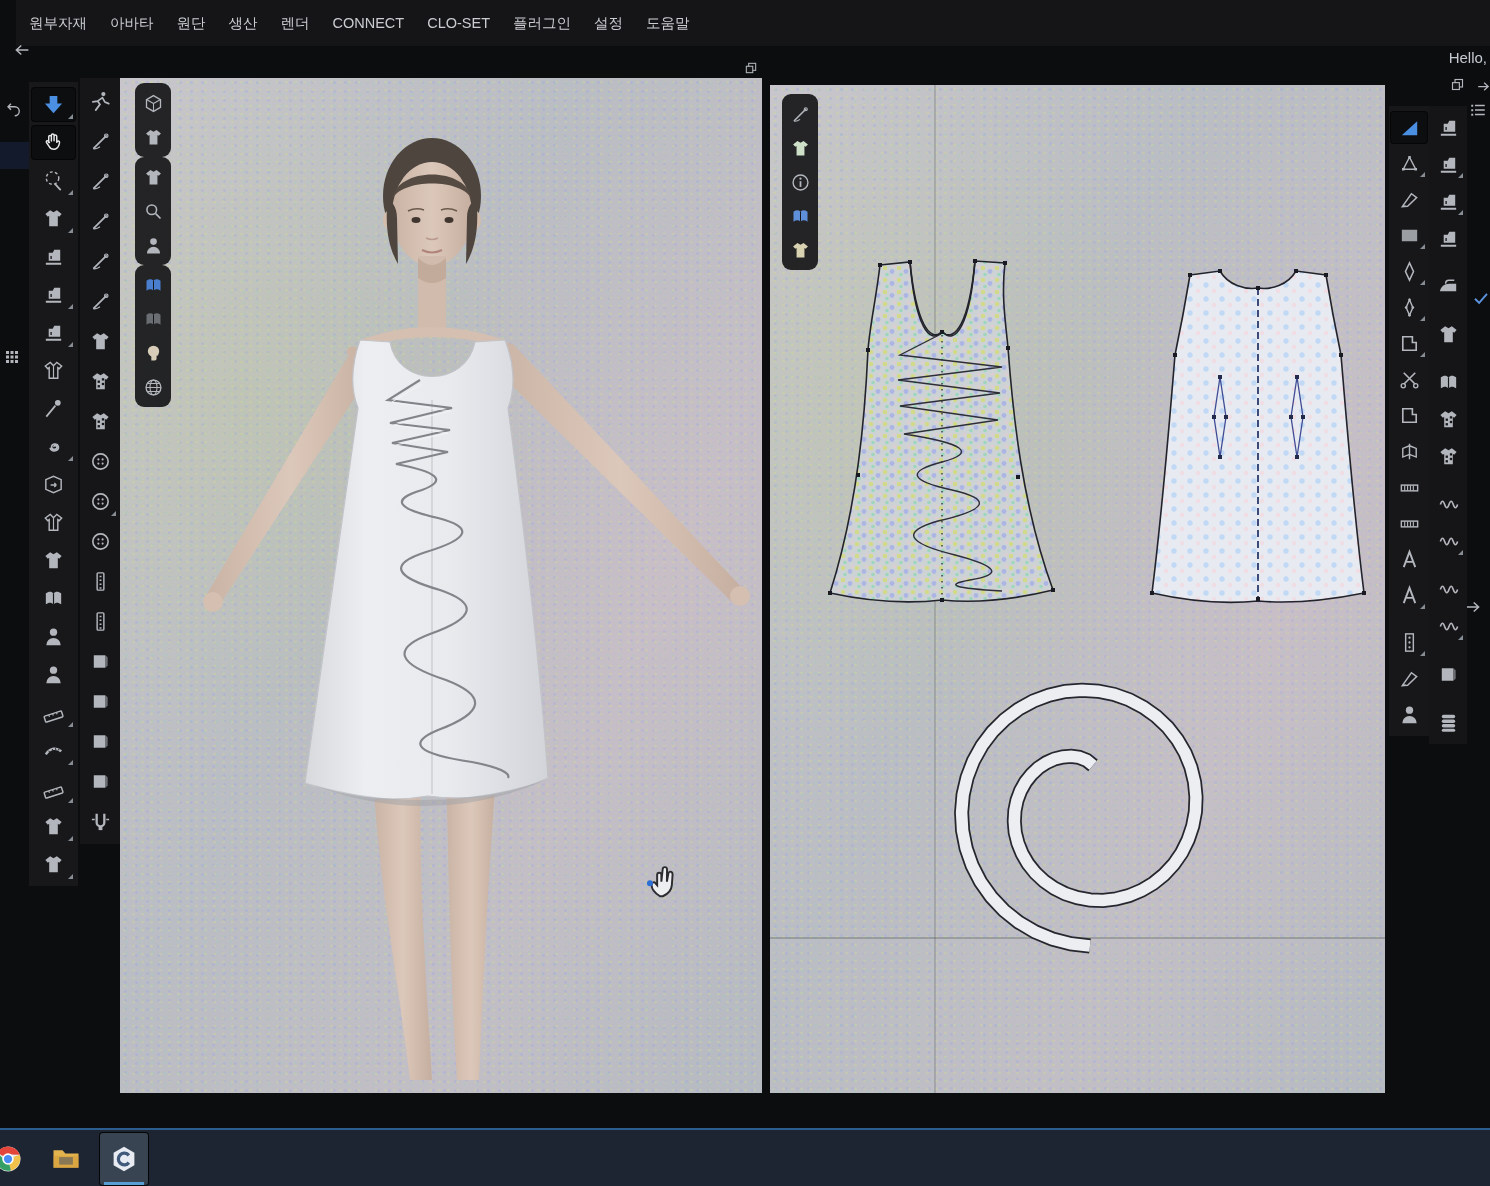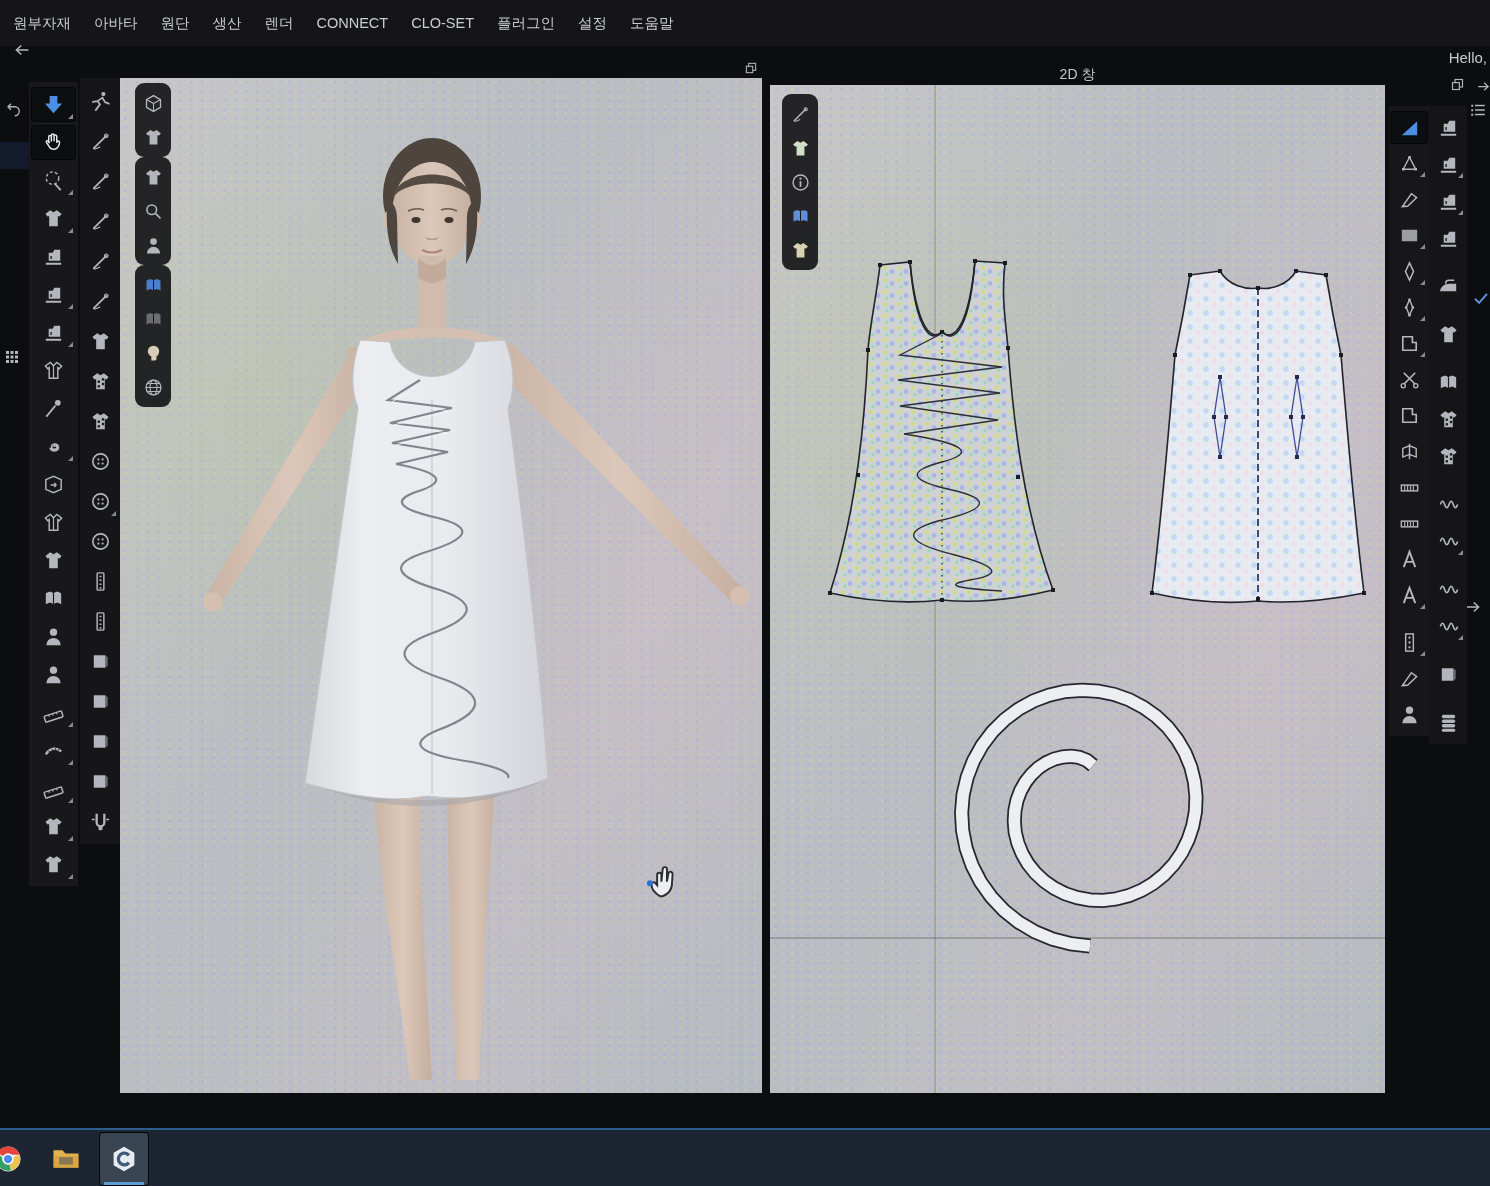--- a/index.html
+++ b/index.html
@@ -1,20 +1,20 @@
 <!DOCTYPE html>
 <html><head>
 <meta charset="utf-8">
 <style>
   html,body{margin:0;padding:0;background:#060708;}
   #app{position:relative;width:1490px;height:1186px;background:#0c0d0f;overflow:hidden;
        font-family:"Liberation Sans",sans-serif;-webkit-font-smoothing:antialiased;}
 
   
-  .menu-bar{position:absolute;top:0;left:0;right:0;height:46px;background:#151517;
+  .menu-bar{position:absolute;top:0;left:16px;right:0;height:46px;background:#151517;
             display:flex;align-items:center;gap:17px;padding-left:10px;}
   .menu-item{color:#c9ccd1;font-size:14.5px;padding:2px 3px;white-space:nowrap;cursor:default;}
   .greeting{position:absolute;top:49px;right:3px;color:#c5cad2;font-size:15px;}
 
   
   .titem{position:relative;display:flex;align-items:center;justify-content:center;
          color:#b3b7bd;border-radius:3px;}
   .titem svg{width:23px;height:23px;display:block;}
   .titem.active{background:#0d0e10;box-shadow:0 0 0 1px #060607;}
   .titem.sub::after{content:'';position:absolute;right:2px;bottom:2px;
@@ -418,21 +418,20 @@
         </svg>
   </div>
 
   <div class="titem">
     <svg viewBox="0 0 24 24">
           <use href="#i-arrow-r"></use>
         </svg>
   </div>
 </div>
 
-  <div class="title-2d">2D 창</div>
 
   <div class="lcol lcol1 icon-col">
   <div class="titem active sub" style="color: rgb(74, 143, 226);">
     <svg viewBox="0 0 24 24">
           <use href="#i-down"></use>
         </svg>
   </div>
 
   <div class="titem active" style="color: rgb(232, 234, 236);">
     <svg viewBox="0 0 24 24">

